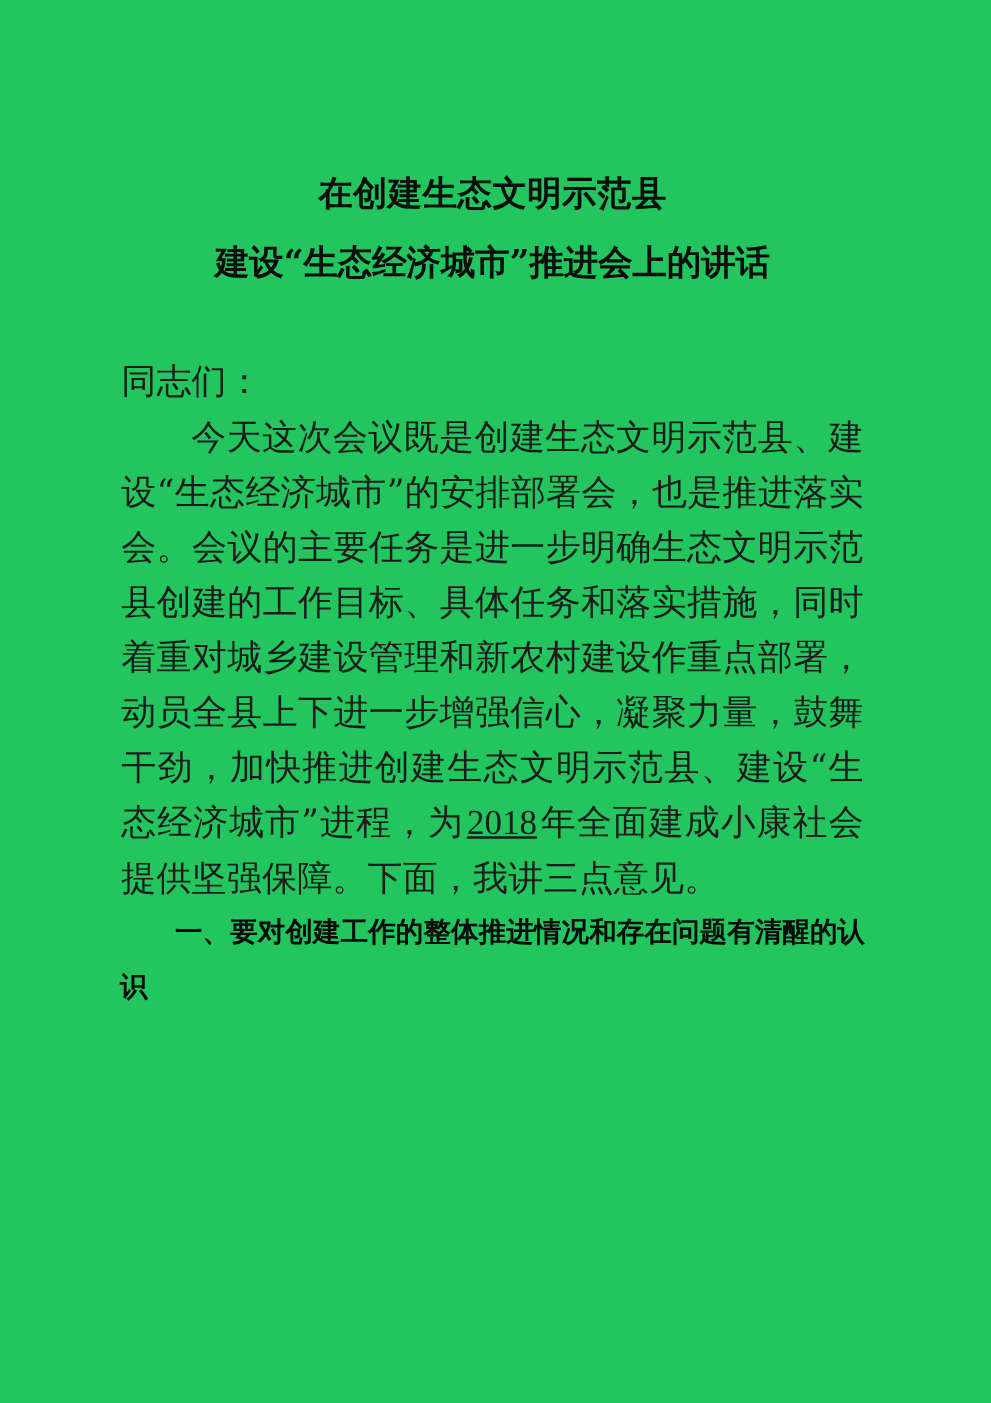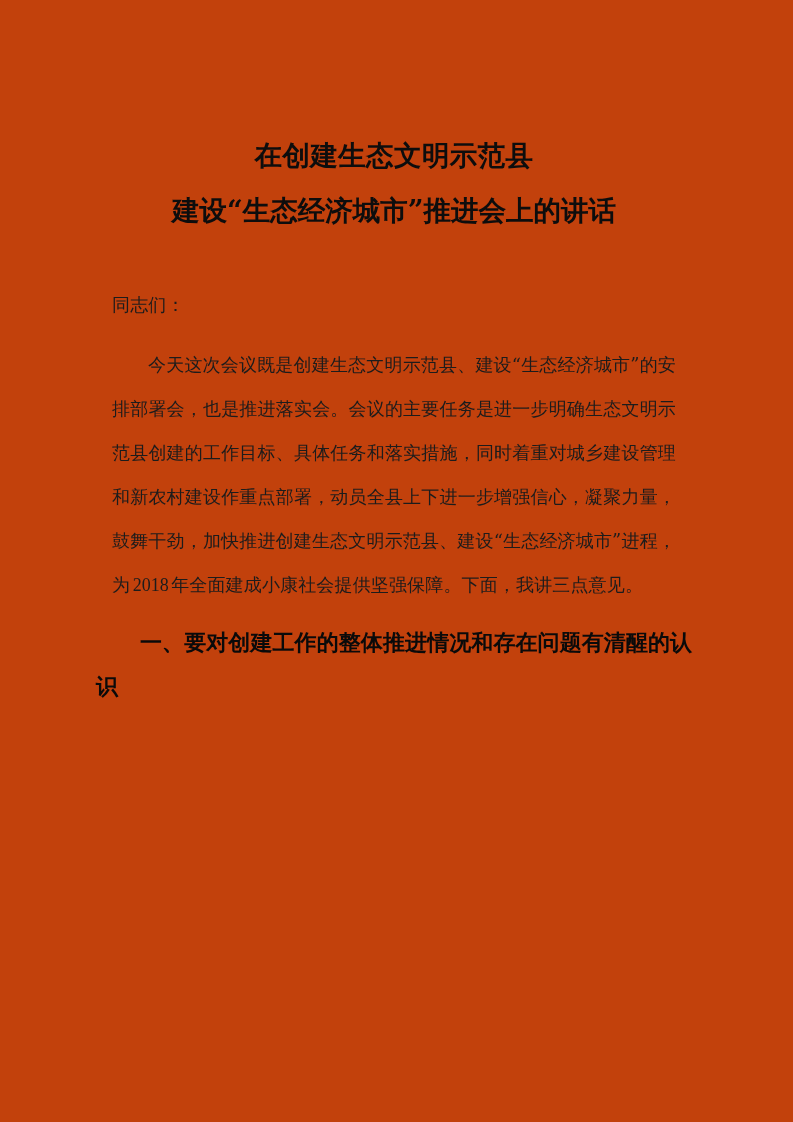--- a/index.html
+++ b/index.html
@@ -16,21 +16,21 @@
     color: #1a1a1a;
     -webkit-font-smoothing: antialiased;
   }
 
   #page {
     position: absolute;
     left: 0;
     top: 0;
     width: 793px;
     height: 1122px;
-    background: #c2410c;
+    background: #22c55e;
   }
 
   #content {
     position: absolute;
     left: 96px;
     top: 0;
     width: 596px;
   }
 
   
@@ -47,28 +47,28 @@
   .title-line-1 {
     margin-top: 128px;
   }
   .title-line-2 {
     letter-spacing: 0px;
   }
 
   
   .body-para {
     font-family: "DejaVu Serif", "Liberation Serif", serif;
-    font-size: 18px;
+    font-size: 28px;
     line-height: 44px;
     color: #1c1c1c;
     text-align: justify;
     text-justify: inter-character;
     text-align-last: left;
     letter-spacing: 0.15px;
-    margin: 16px;
+    margin: 1px;
     word-break: break-all;
   }
   .salutation {
     margin-top: 45px;
   }
   .indent {
     text-indent: 2em;
   }
 
   
@@ -84,20 +84,21 @@
     letter-spacing: -0.1px;
     margin: 0;
     word-break: break-all;
   }
 
   
   .num {
     font-family: "Liberation Serif", "DejaVu Serif", serif;
     letter-spacing: 0;
     padding: 0 2.5px;
+    text-decoration: underline;
   }
 </style>
 </head>
 <body>
 
 <div id="page">
   <div id="content">
 
     <div class="doc-title title-line-1">在创建生态文明示范县</div>
 

